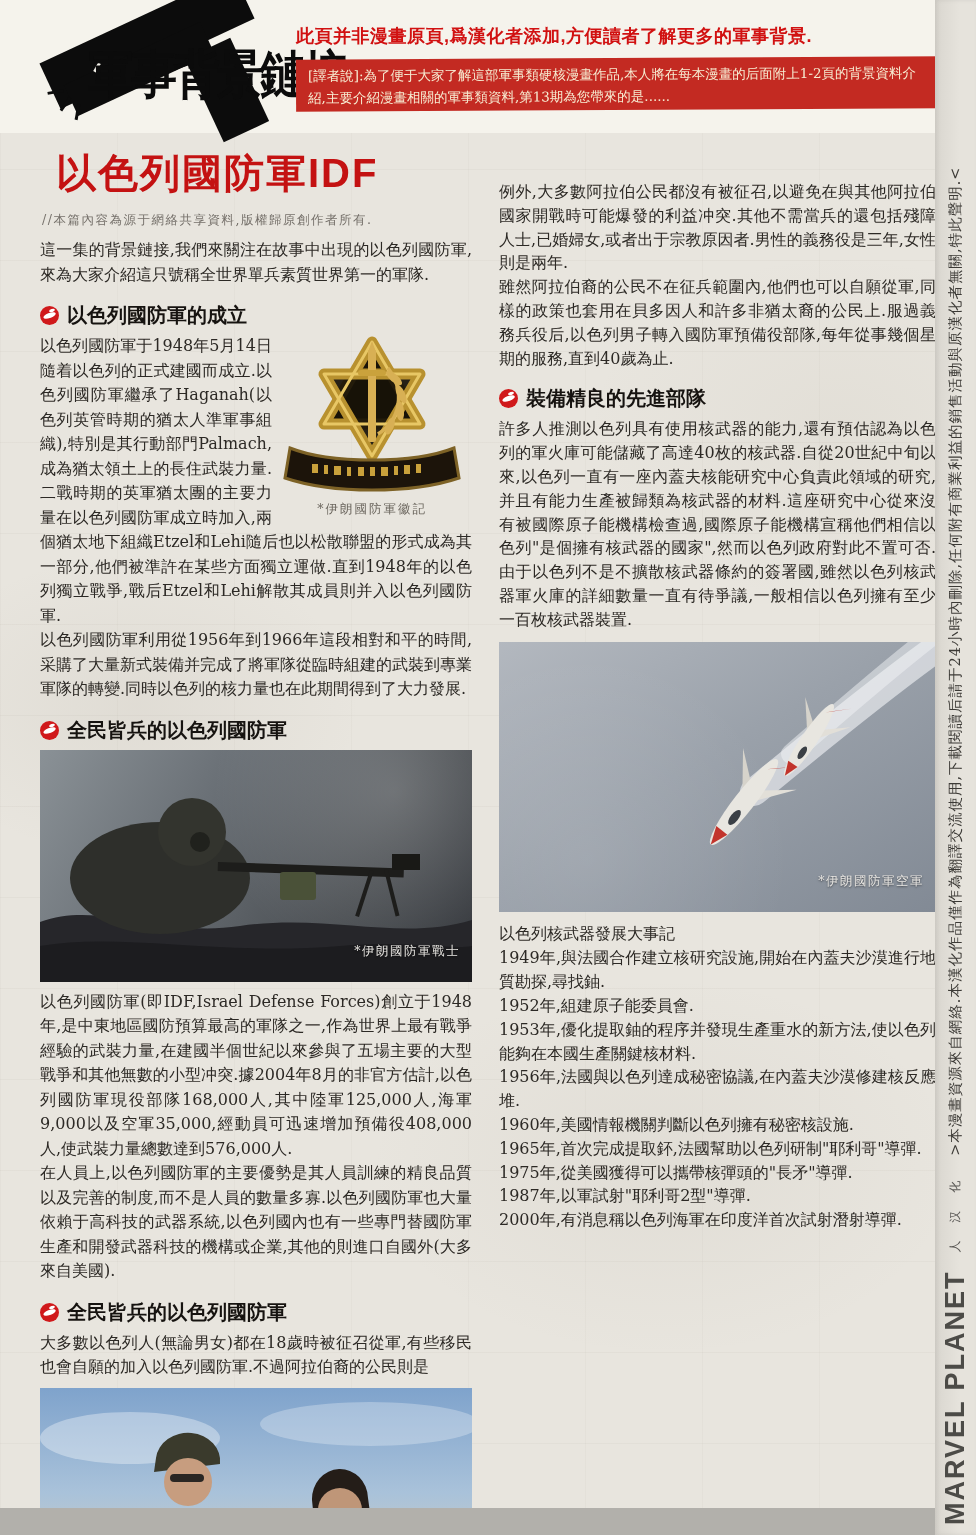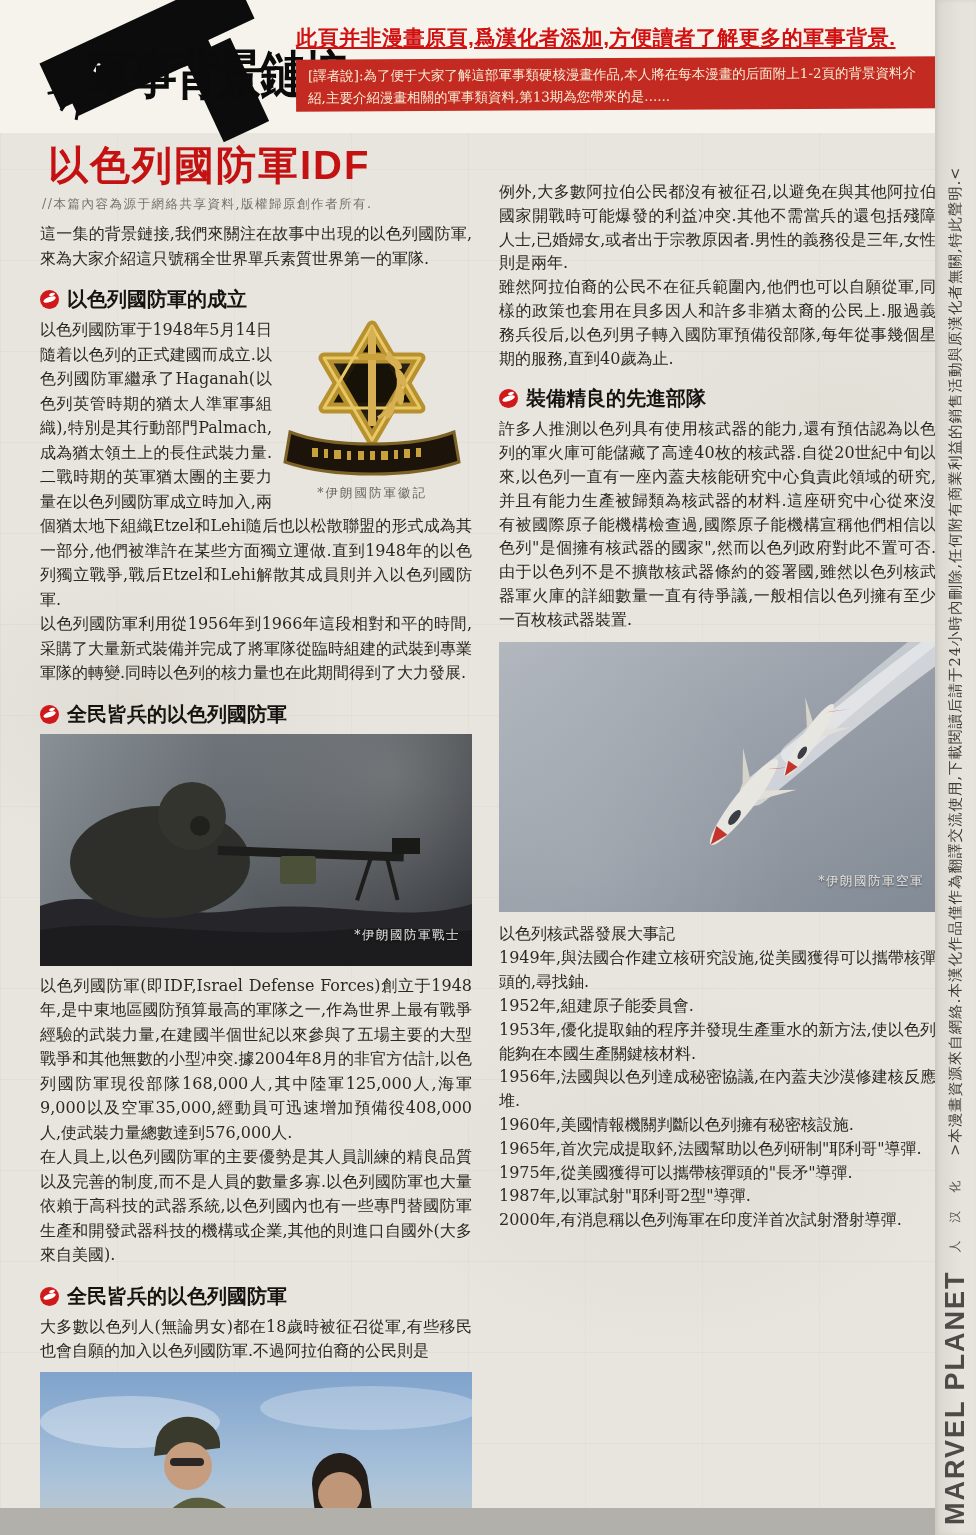--- a/index.html
+++ b/index.html
@@ -28,28 +28,28 @@
   .f1{left:58px;top:96px;transform:rotate(35deg);}
   .f2{left:48px;top:84px;transform:rotate(80deg);}
   .f3{left:70px;top:104px;transform:rotate(10deg);}
   .flash-w{position:absolute;left:86px;top:66px;width:10px;height:3px;background:#f5f3ec;transform:rotate(-60deg);}
   .gun-text{position:absolute;left:82px;top:52px;width:210px;
     font-family:"Liberation Sans","DejaVu Sans",sans-serif;font-weight:900;
     font-size:46px;line-height:44px;letter-spacing:-3px;color:#0b0b0b;
     transform:scaleY(1.12);white-space:nowrap;}
   .banner-headline{position:absolute;left:296px;top:24px;width:650px;
     font-family:"Liberation Sans","DejaVu Sans",sans-serif;font-weight:900;
-    font-size:21px;letter-spacing:.5px;color:#d11111;text-decoration:underline;}
+    font-size:18px;letter-spacing:.5px;color:#d11111;}
   .translator-box{position:absolute;left:296px;top:58px;width:646px;height:52px;
     background:#c32a22;color:#f7ecd2;font-size:13.5px;line-height:1.6;
     padding:6px 12px;box-sizing:border-box;transform:rotate(-.3deg);}
   
   .col-left{position:absolute;left:40px;top:134px;width:432px;z-index:1;}
   .col-right{position:absolute;left:499px;top:180px;width:437px;z-index:1;}
-  h1.title{margin:8px;font-family:"Liberation Sans","DejaVu Sans",sans-serif;
+  h1.title{margin:16px;font-family:"Liberation Sans","DejaVu Sans",sans-serif;
     font-weight:900;font-size:40px;line-height:46px;letter-spacing:2px;color:#c41212;}
   .source-note{font-size:12.5px;color:#75706a;margin:2px 0 9px 2px;letter-spacing:1.5px;}
   p{margin:0;font-size:16px;line-height:24.5px;text-align:justify;}
   .col-right p{line-height:23.8px;}
   .section-head{display:flex;align-items:center;gap:8px;margin:15px 0 5px;
     font-size:20px;font-weight:bold;color:#161310;}
   .icon-red{width:19px;height:19px;border-radius:50%;background:#d0191b;position:relative;flex:0 0 auto;display:inline-block;}
   .icon-red::after{content:"";position:absolute;left:3px;top:7px;width:13px;height:4.5px;background:#fff;border-radius:50%/60%;transform:rotate(-20deg);}
   .icon-red::before{content:"";position:absolute;left:9px;top:3px;width:6px;height:3px;background:#fff;border-radius:50%;transform:rotate(-20deg);}
   
@@ -223,21 +223,21 @@
         <polygon points="54,0 36,-7 36,7" fill="#c2342c"></polygon>
         <polygon points="-46,-4 -62,-22 -40,2" fill="#c2342c"></polygon>
         <ellipse cx="18" cy="-2" rx="9" ry="4" fill="#3a3f45"></ellipse>
       </g>
     </svg>
     <figcaption class="overlay-cap">*伊朗國防軍空軍</figcaption>
   </figure>
 
   <div class="timeline">
     <p class="tl-title">以色列核武器發展大事記</p>
-    <p>1949年,與法國合作建立核研究設施,從美國獲得可以攜帶核彈頭的,尋找鈾.</p>
+    <p>1949年,與法國合作建立核研究設施,開始在內蓋夫沙漠進行地質勘探,尋找鈾.</p>
     <p>1952年,組建原子能委員會.</p>
     <p>1953年,優化提取鈾的程序并發現生產重水的新方法,使以色列能夠在本國生產關鍵核材料.</p>
     <p>1956年,法國與以色列達成秘密協議,在內蓋夫沙漠修建核反應堆.</p>
     <p>1960年,美國情報機關判斷以色列擁有秘密核設施.</p>
     <p>1965年,首次完成提取鈈,法國幫助以色列研制"耶利哥"導彈.</p>
     <p>1975年,從美國獲得可以攜帶核彈頭的"長矛"導彈.</p>
     <p>1987年,以軍試射"耶利哥2型"導彈.</p>
     <p>2000年,有消息稱以色列海軍在印度洋首次試射潛射導彈.</p>
   </div>
 

